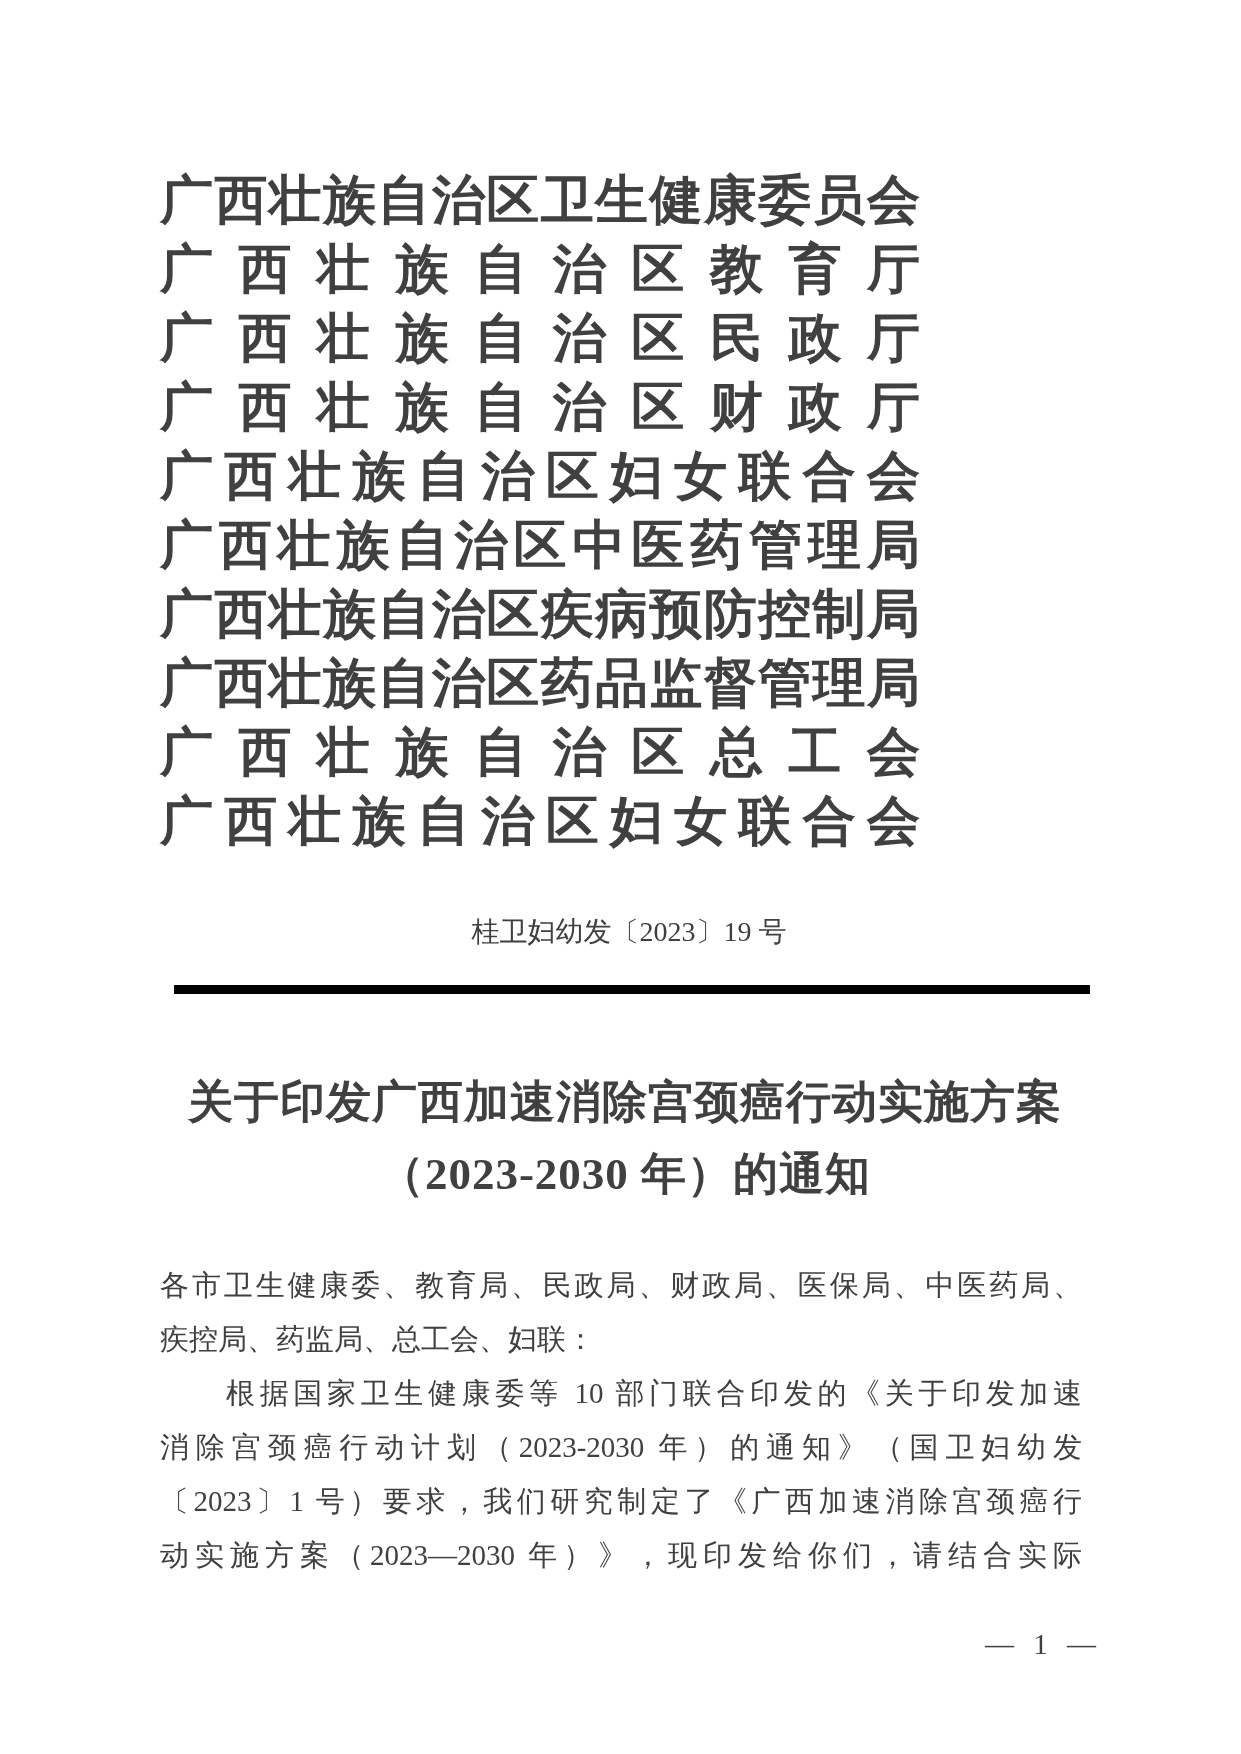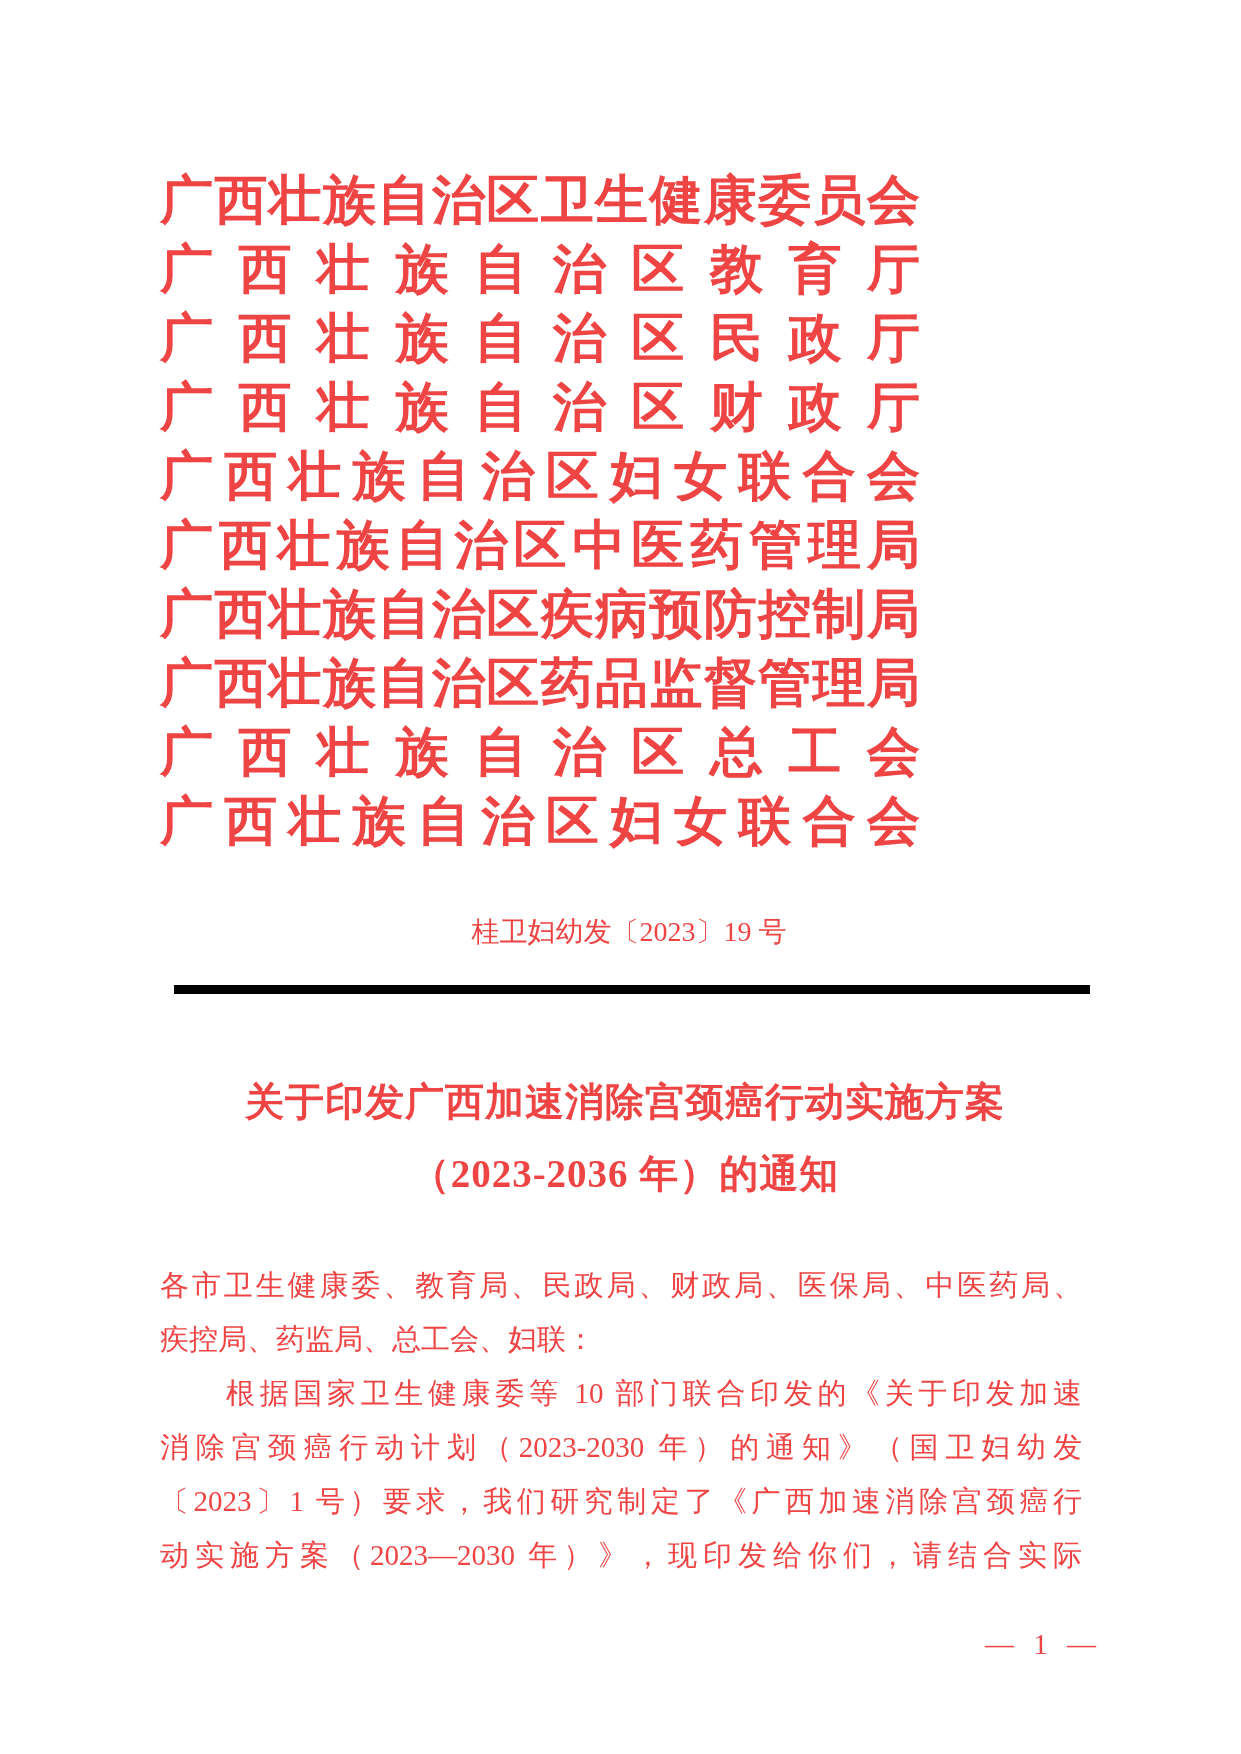--- a/index.html
+++ b/index.html
@@ -5,21 +5,21 @@
   html, body {
     margin: 0;
     padding: 0;
     background: #ffffff;
   }
   .page {
     position: relative;
     width: 1241px;
     height: 1754px;
     background: #ffffff;
-    color: #ef4444;
+    color: #404040;
     font-family: "Liberation Serif", serif;
     overflow: hidden;
   }
 
   
   .agencies {
     position: absolute;
     left: 160px;
     top: 166px;
     width: 760px;
@@ -70,21 +70,21 @@
   
   .title {
     position: absolute;
     left: 160px;
     top: 1066px;
     width: 930px;
     text-align: center;
     font-weight: 700;
   }
   .title-line {
-    font-size: 39px;
+    font-size: 45px;
     line-height: 72px;
     letter-spacing: 1px;
   }
 
   
   .body-text {
     position: absolute;
     left: 160px;
     top: 1258px;
     width: 922px;
@@ -128,21 +128,21 @@
     <div class="agency-line">广西壮族自治区妇女联合会</div>
   </div>
 
 
   <div class="doc-number">桂卫妇幼发〔2023〕19 号</div>
 
   <div class="rule"></div>
 
   <div class="title">
     <div class="title-line">关于印发广西加速消除宫颈癌行动实施方案</div>
-    <div class="title-line">（2023-2036 年）的通知</div>
+    <div class="title-line">（2023-2030 年）的通知</div>
   </div>
 
   <div class="body-text">
     <div class="body-line jl">各市卫生健康委、教育局、民政局、财政局、医保局、中医药局、</div>
     <div class="body-line ll">疾控局、药监局、总工会、妇联：</div>
     <div class="body-line jl indent">根据国家卫生健康委等 10 部门联合印发的《关于印发加速</div>
     <div class="body-line jl">消除宫颈癌行动计划（2023-2030 年）的通知》（国卫妇幼发</div>
     <div class="body-line jl">〔2023〕1 号）要求，我们研究制定了《广西加速消除宫颈癌行</div>
     <div class="body-line jl">动实施方案（2023—2030 年）》，现印发给你们，请结合实际</div>
   </div>

